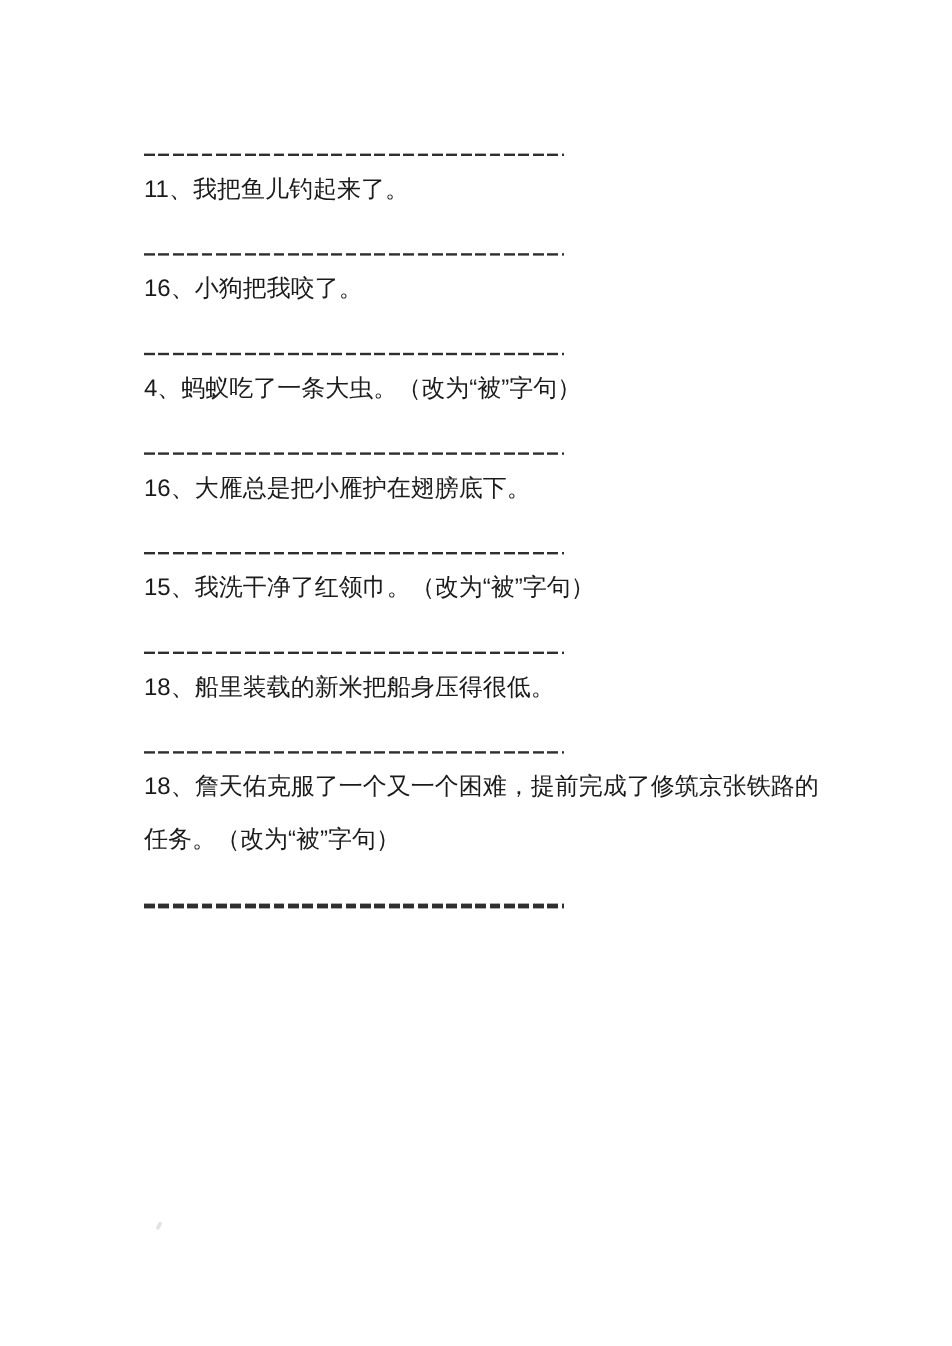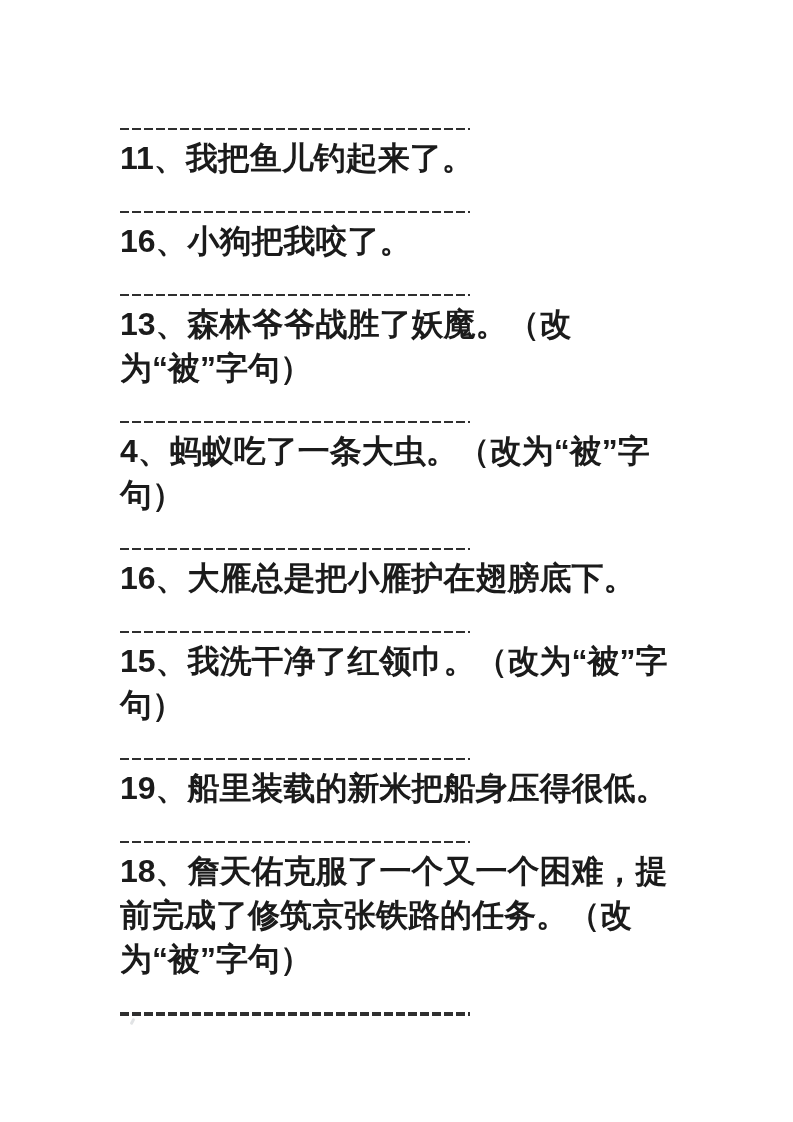--- a/index.html
+++ b/index.html
@@ -21,25 +21,24 @@
     width: 572px;
   }
   .blank {
     width: 350px;
     height: 2px;
     background: repeating-linear-gradient(90deg, #2f2f2f 0 9px, transparent 9px 12px);
   }
   .item { margin: 0; }
   .q {
     margin: 6px 0 31px 0;
-    font-size: 32px;
+    font-size: 20px;
     line-height: 44px;
     color: #1b1b1b;
     word-break: break-all;
-    font-weight: bold;
   }
   .artifact {
     position: absolute;
     left: 131px;
     top: 1018px;
     width: 3px;
     height: 7px;
     background: #d9dcdf;
     border-radius: 2px;
     transform: rotate(28deg);
@@ -56,43 +55,39 @@
   <section class="item">
     <p class="q">11、我把鱼儿钓起来了。</p>
     <div class="blank"></div>
   </section>
 
   <section class="item">
     <p class="q">16、小狗把我咬了。</p>
     <div class="blank"></div>
   </section>
 
-  <section class="item">
-    <p class="q">13、森林爷爷战胜了妖魔。（改为“被”字句）</p>
-    <div class="blank"></div>
-  </section>
 
   <section class="item">
     <p class="q">4、蚂蚁吃了一条大虫。（改为“被”字句）</p>
     <div class="blank"></div>
   </section>
 
 
   <section class="item">
     <p class="q">16、大雁总是把小雁护在翅膀底下。</p>
     <div class="blank"></div>
   </section>
 
   <section class="item">
     <p class="q">15、我洗干净了红领巾。（改为“被”字句）</p>
     <div class="blank"></div>
   </section>
 
   <section class="item">
-    <p class="q">19、船里装载的新米把船身压得很低。</p>
+    <p class="q">18、船里装载的新米把船身压得很低。</p>
     <div class="blank"></div>
   </section>
 
   <section class="item">
     <p class="q">18、詹天佑克服了一个又一个困难，提前完成了修筑京张铁路的任务。（改为“被”字句）</p>
     <div class="blank"></div>
   </section>
 
   <section class="item">
     <div class="blank"></div>

